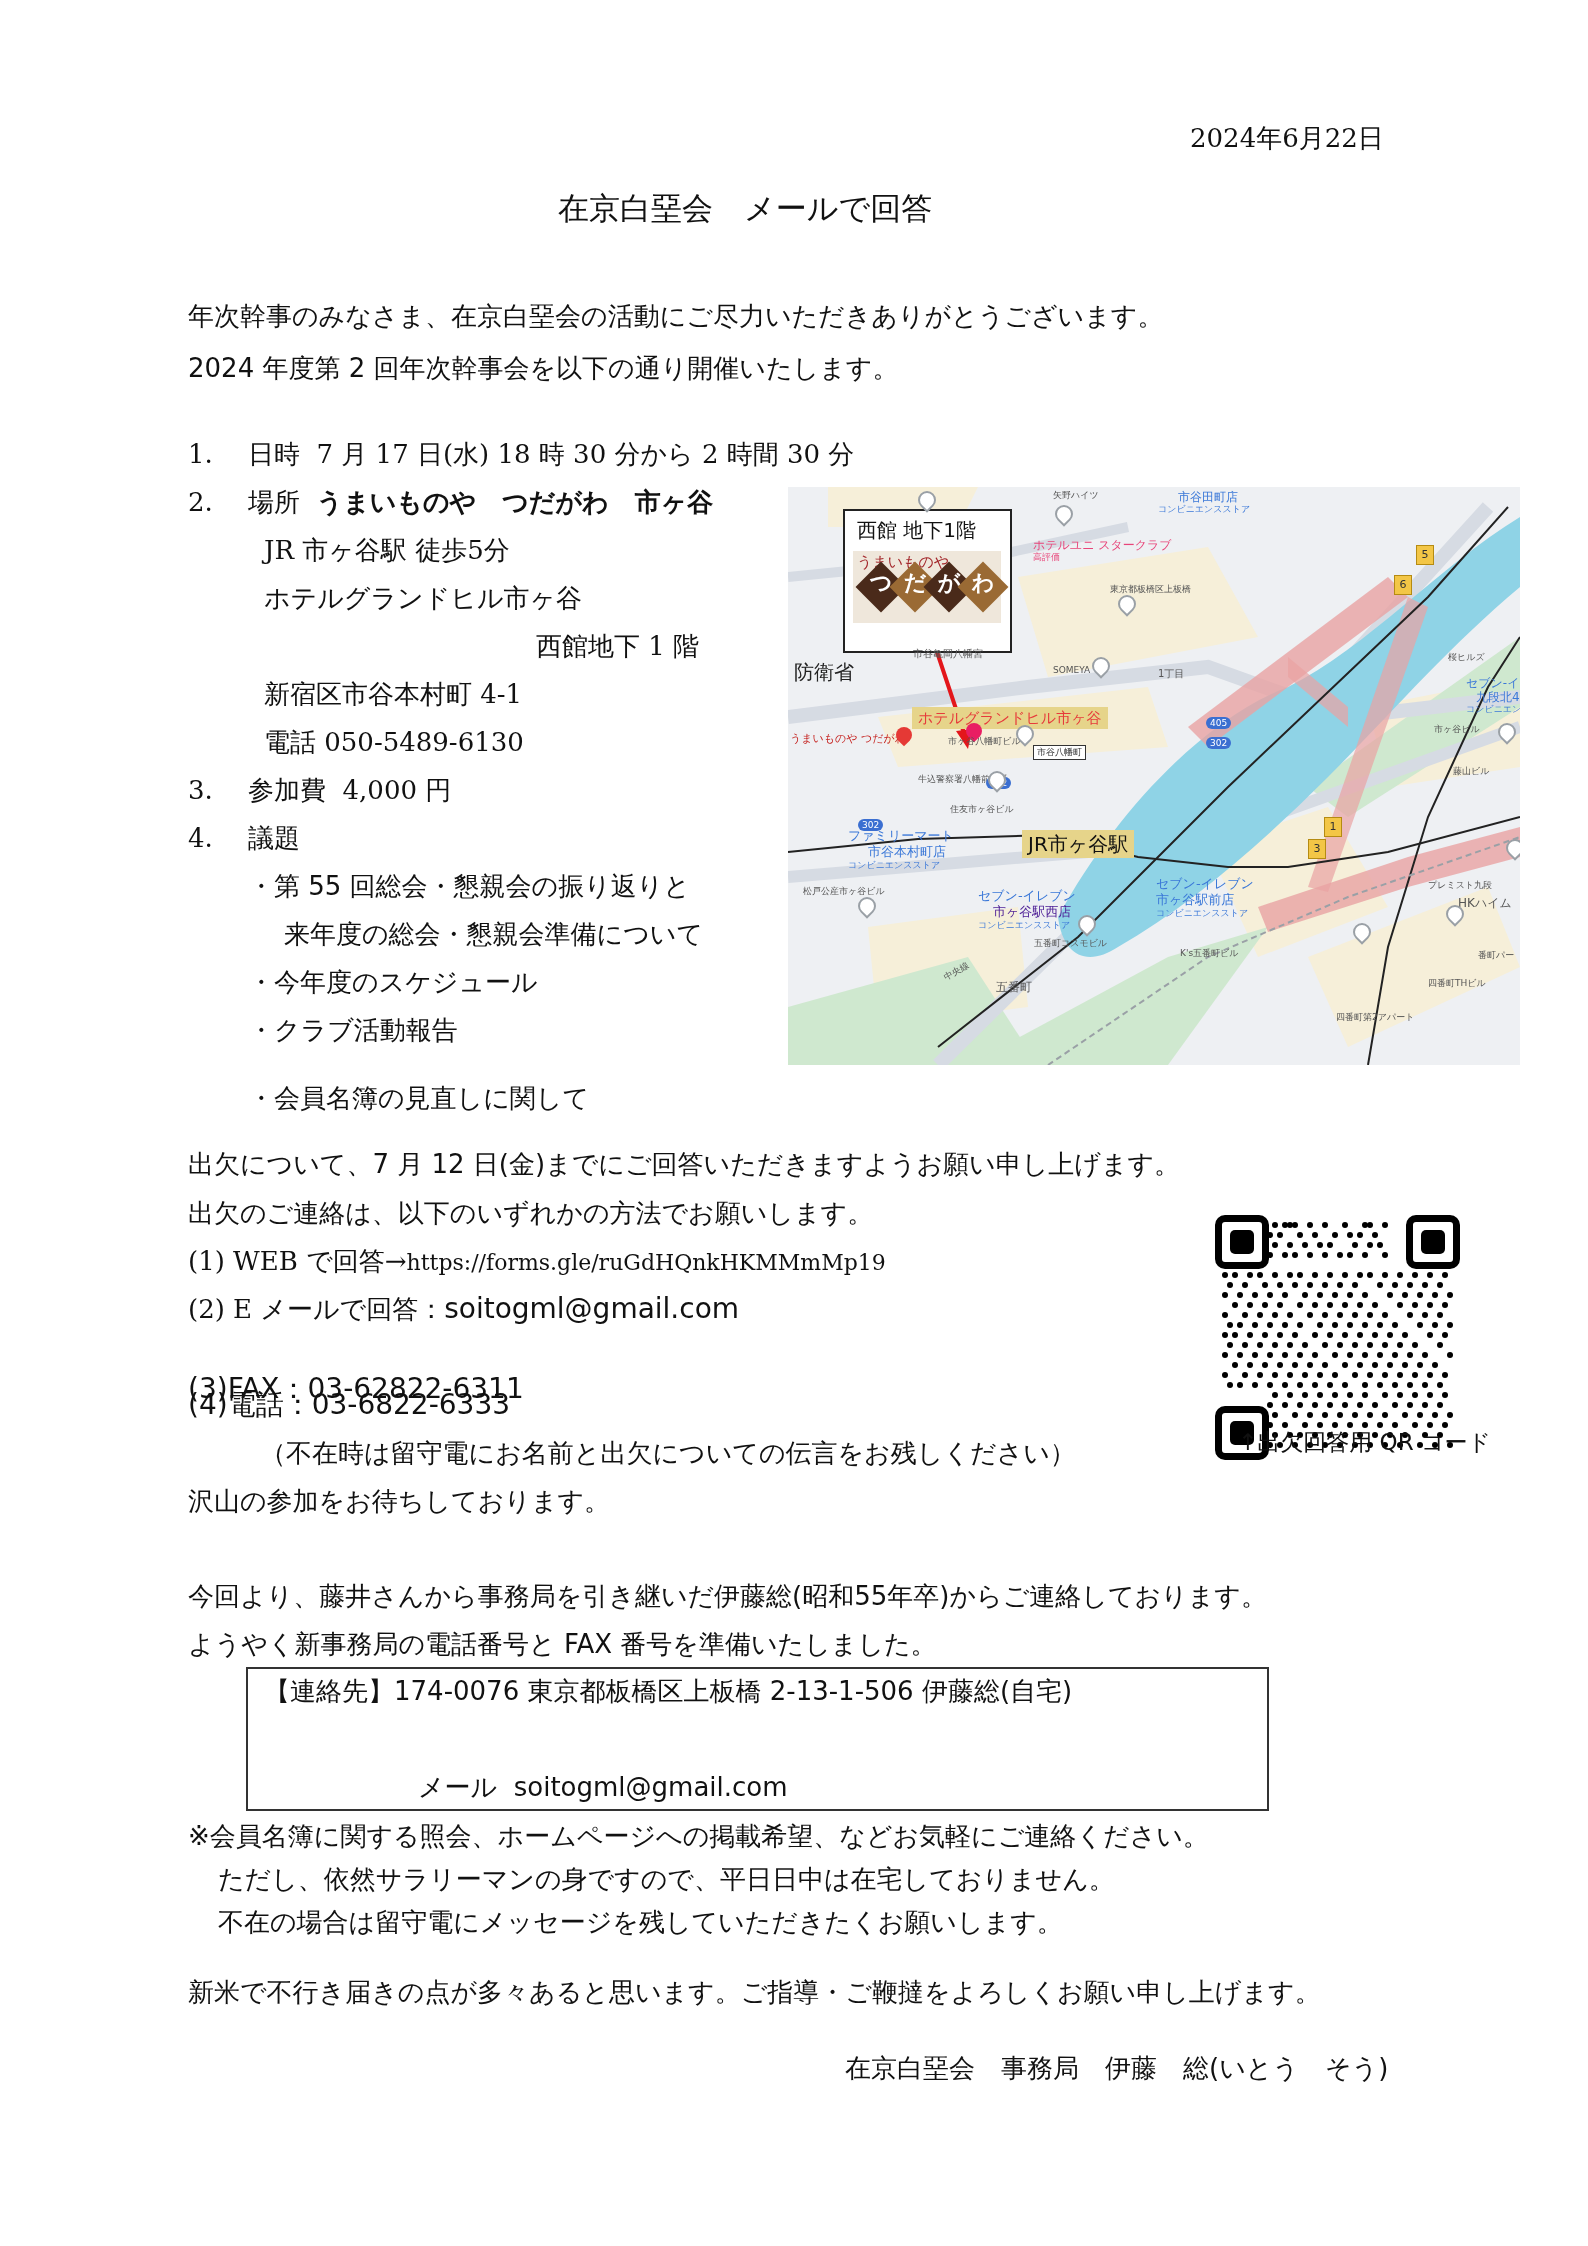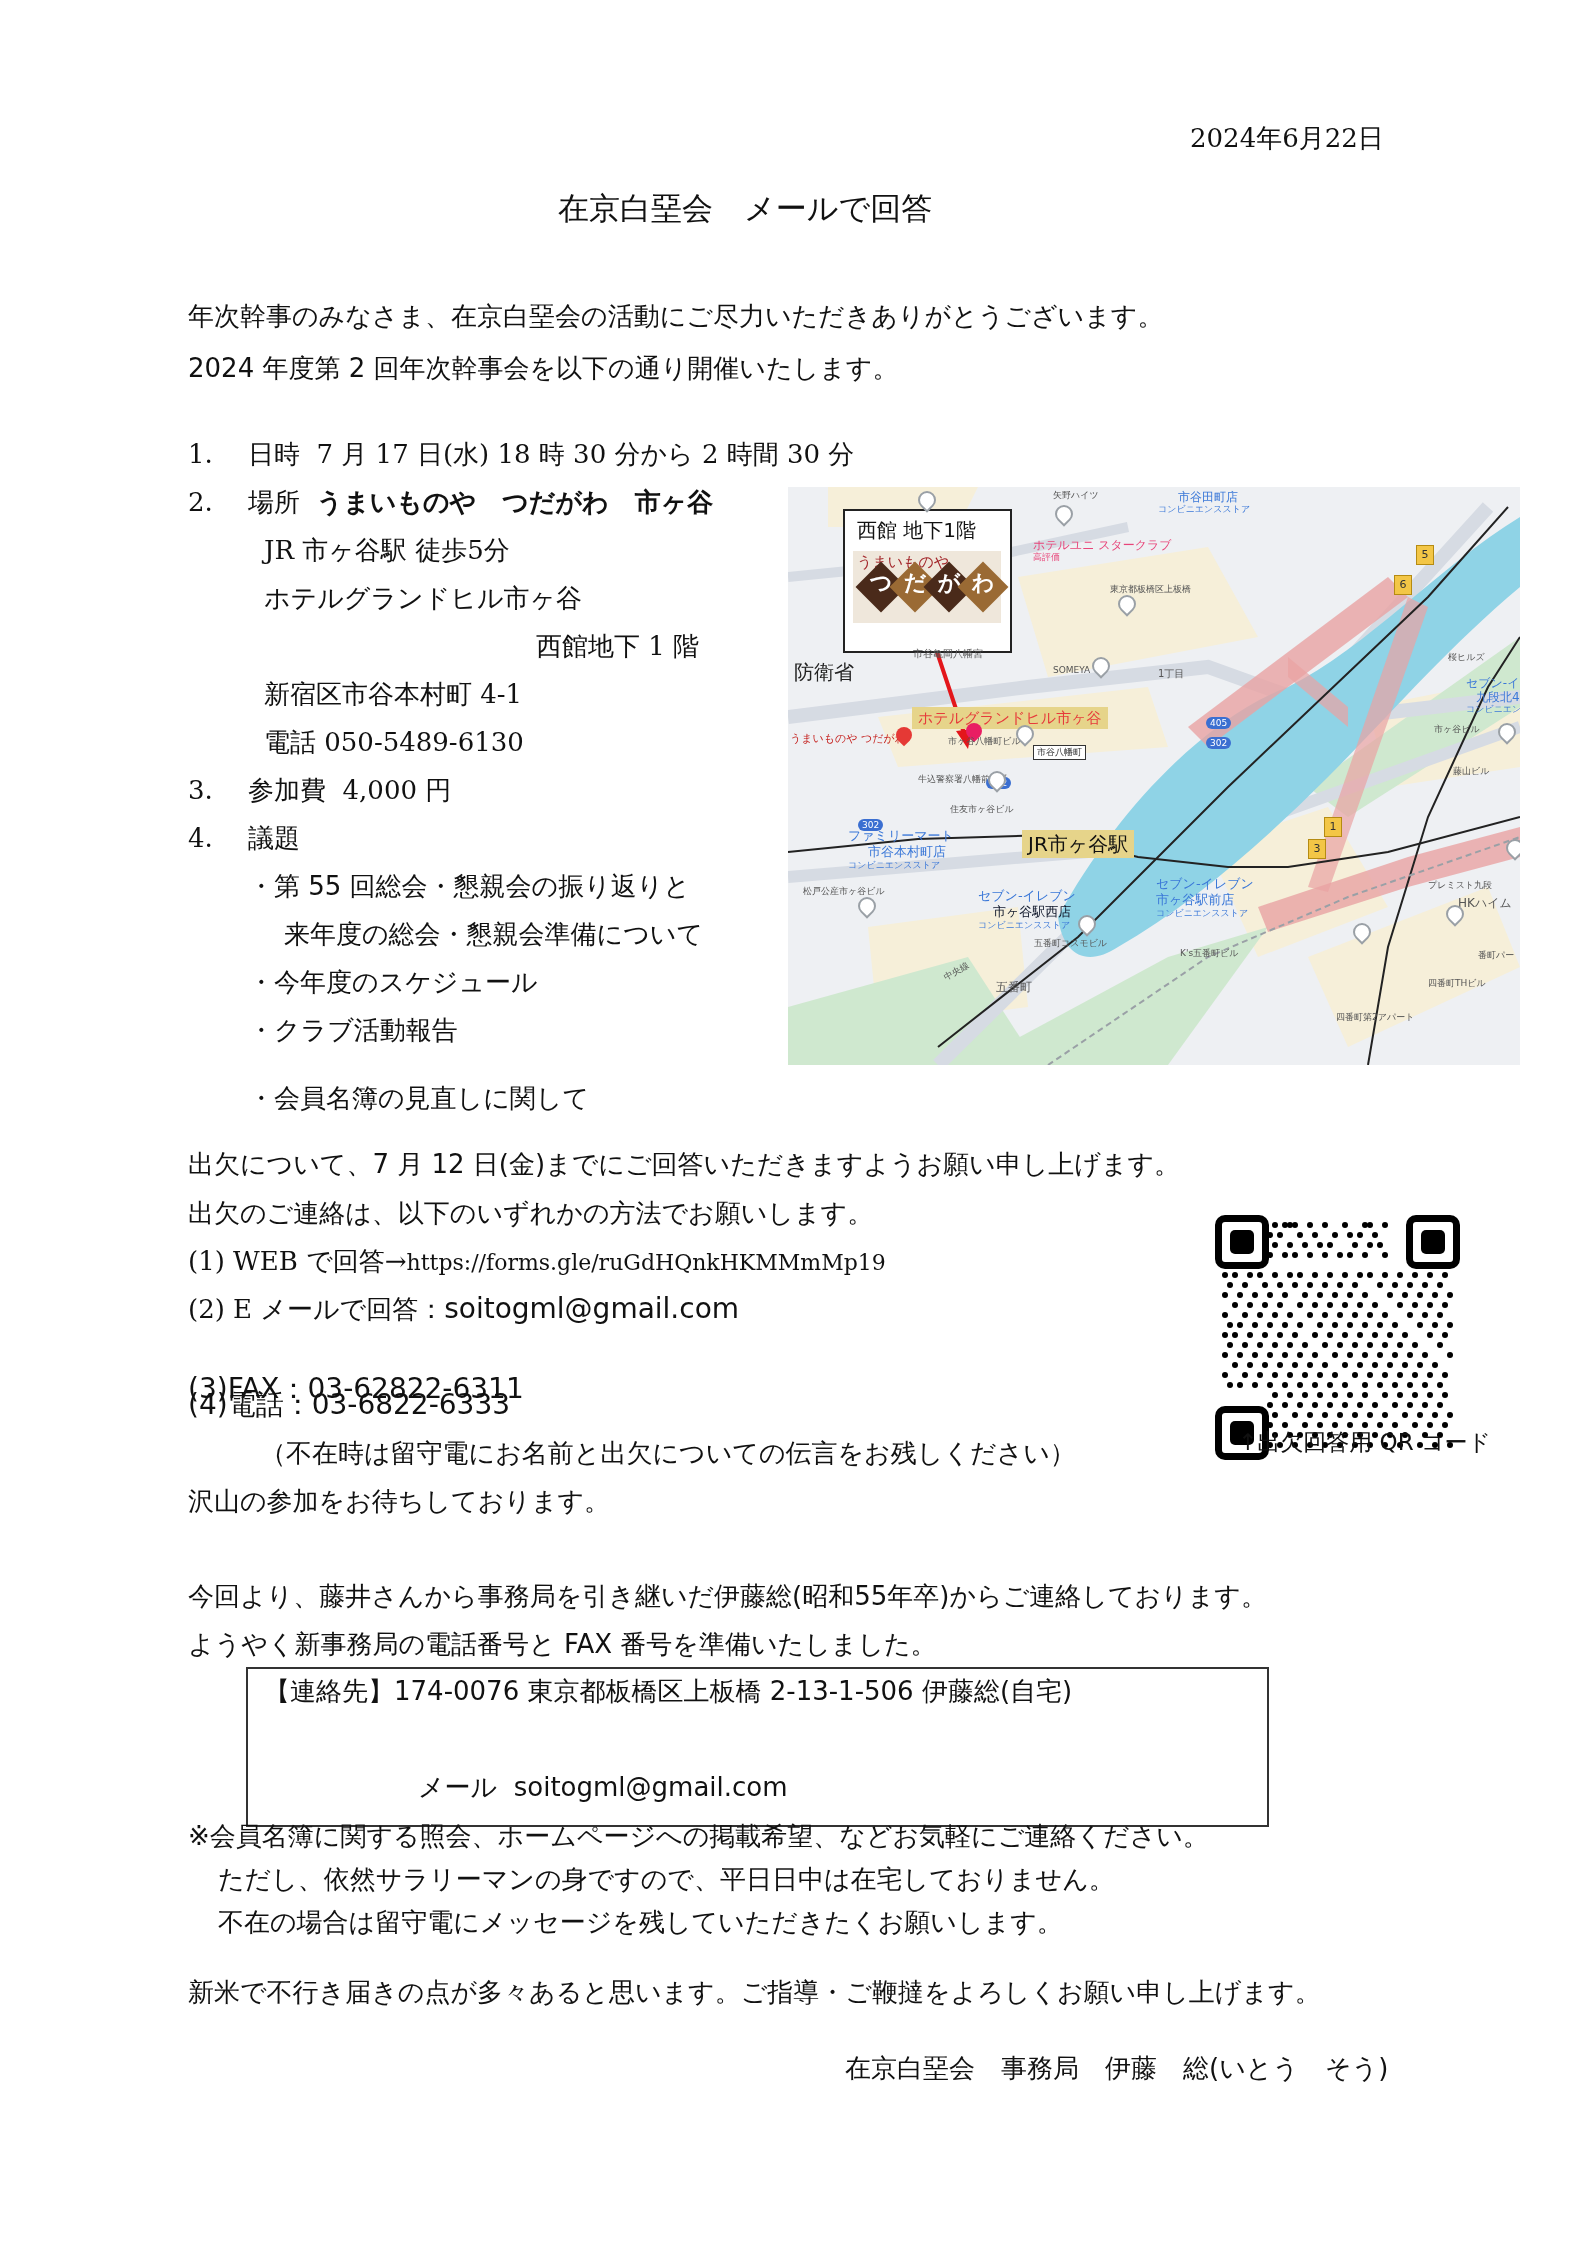--- a/index.html
+++ b/index.html
@@ -33,21 +33,21 @@
   .sq { position:absolute; width:16px; height:18px; background:#f3c646; border:1px solid #b58b12;
         font-size:11px; font-family:"DejaVu Sans","Liberation Sans",sans-serif; text-align:center; line-height:18px; color:#333; }
   .shield { position:absolute; background:#3b6fd1; color:#fff; border-radius:8px; font-size:9px; padding:1px 4px;
             font-family:"DejaVu Sans","Liberation Sans",sans-serif; }
 
   
   .qr { position:absolute; left:1215px; top:1215px; width:245px; height:245px; }
   .finder { position:absolute; width:40px; height:40px; border:7px solid #000; border-radius:10px; background:#fff; }
   .finder::after { content:""; position:absolute; left:8px; top:8px; width:24px; height:24px; background:#000; border-radius:5px; }
 
-  .contact-box { position:absolute; left:246px; top:1667px; width:1023px; height:160px; border:2px solid #333; box-sizing:border-box; }
+  .contact-box { position:absolute; left:246px; top:1667px; width:1023px; height:144px; border:2px solid #333; box-sizing:border-box; }
 </style>
 </head>
 <body>
 
 <div class="abs t" style="left:1190px; top:122px;">2024年6月22日</div>
 <div class="abs sans" style="left:558px; top:189px; font-size:31px; line-height:38px;">在京白堊会　メールで回答</div>
 
 <div class="abs t sans" style="left:188px; top:300px;">年次幹事のみなさま、在京白堊会の活動にご尽力いただきありがとうございます。</div>
 <div class="abs t sans" style="left:188px; top:352px;">2024 年度第 2 回年次幹事会を以下の通り開催いたします。</div>
 
@@ -147,21 +147,21 @@
   <span class="mlabel" style="left:370px; top:180px; font-size:10px; color:#555;">1丁目</span>
   <span class="mlabel" style="left:160px; top:248px; font-size:9px; color:#555;">市ヶ谷八幡町ビル</span>
   <span class="mlabel" style="left:245px; top:258px; font-size:9px; color:#333; background:#fff; border:1px solid #333; padding:0 3px;">市谷八幡町</span>
   <span class="mlabel" style="left:130px; top:286px; font-size:9px; color:#555;">牛込警察署八幡前交番</span>
   <span class="mlabel" style="left:162px; top:316px; font-size:9px; color:#555;">住友市ヶ谷ビル</span>
   <span class="mlabel" style="left:60px; top:340px; font-size:13px; color:#3b78d8;">ファミリーマート</span>
   <span class="mlabel" style="left:80px; top:356px; font-size:13px; color:#3b78d8;">市谷本村町店</span>
   <span class="mlabel" style="left:60px; top:372px; font-size:9px; color:#3b78d8;">コンビニエンスストア</span>
   <span class="mlabel" style="left:15px; top:398px; font-size:9px; color:#555;">松戸公産市ヶ谷ビル</span>
   <span class="mlabel" style="left:190px; top:400px; font-size:13px; color:#3b78d8;">セブン-イレブン</span>
-  <span class="mlabel" style="left:205px; top:416px; font-size:13px; color:#0f172a;">市ヶ谷駅西店</span>
+  <span class="mlabel" style="left:205px; top:416px; font-size:13px; color:#4c1d95;">市ヶ谷駅西店</span>
   <span class="mlabel" style="left:190px; top:432px; font-size:9px; color:#3b78d8;">コンビニエンスストア</span>
   <span class="mlabel" style="left:368px; top:388px; font-size:13px; color:#3b78d8;">セブン-イレブン</span>
   <span class="mlabel" style="left:368px; top:404px; font-size:13px; color:#3b78d8;">市ヶ谷駅前店</span>
   <span class="mlabel" style="left:368px; top:420px; font-size:9px; color:#3b78d8;">コンビニエンスストア</span>
   <span class="mlabel" style="left:246px; top:450px; font-size:9px; color:#555;">五番町コスモビル</span>
   <span class="mlabel" style="left:208px; top:492px; font-size:12px; color:#555;">五番町</span>
   <span class="mlabel" style="left:392px; top:460px; font-size:9px; color:#555;">K's五番町ビル</span>
   <span class="mlabel" style="left:660px; top:164px; font-size:9px; color:#555;">桜ヒルズ</span>
   <span class="mlabel" style="left:678px; top:188px; font-size:12px; color:#3b78d8;">セブン-イ</span>
   <span class="mlabel" style="left:688px; top:202px; font-size:12px; color:#3b78d8;">九段北4</span>

